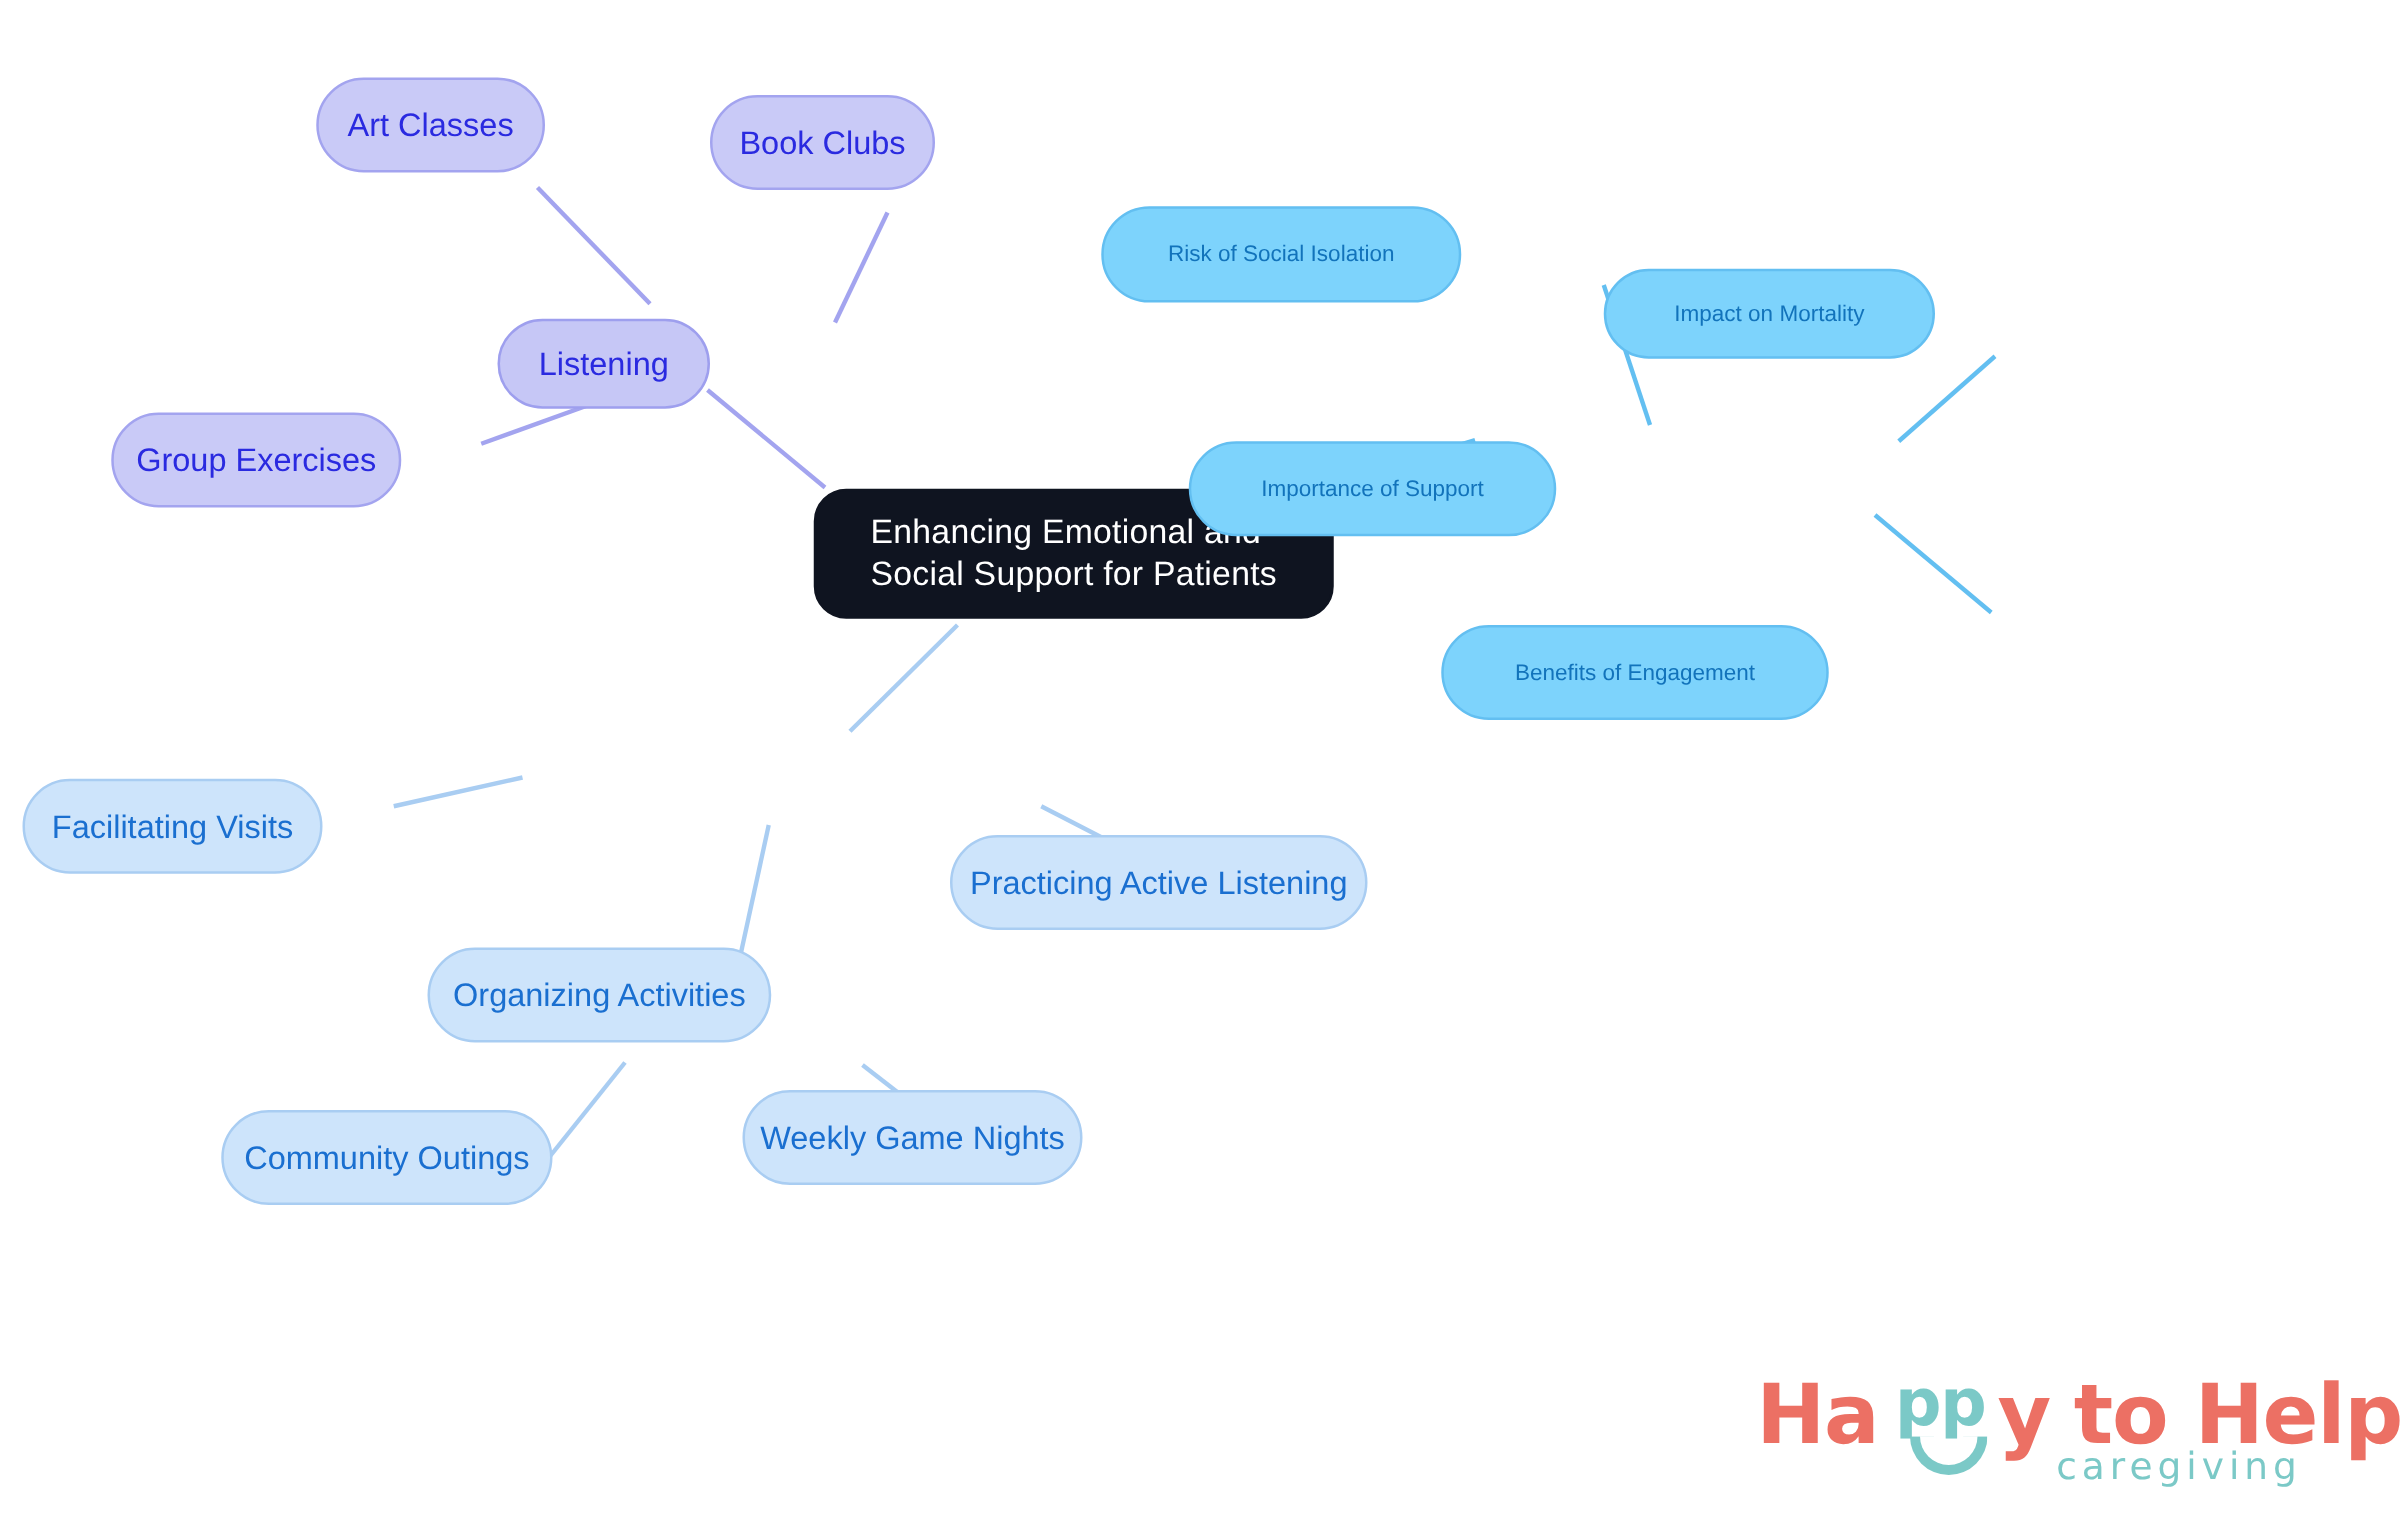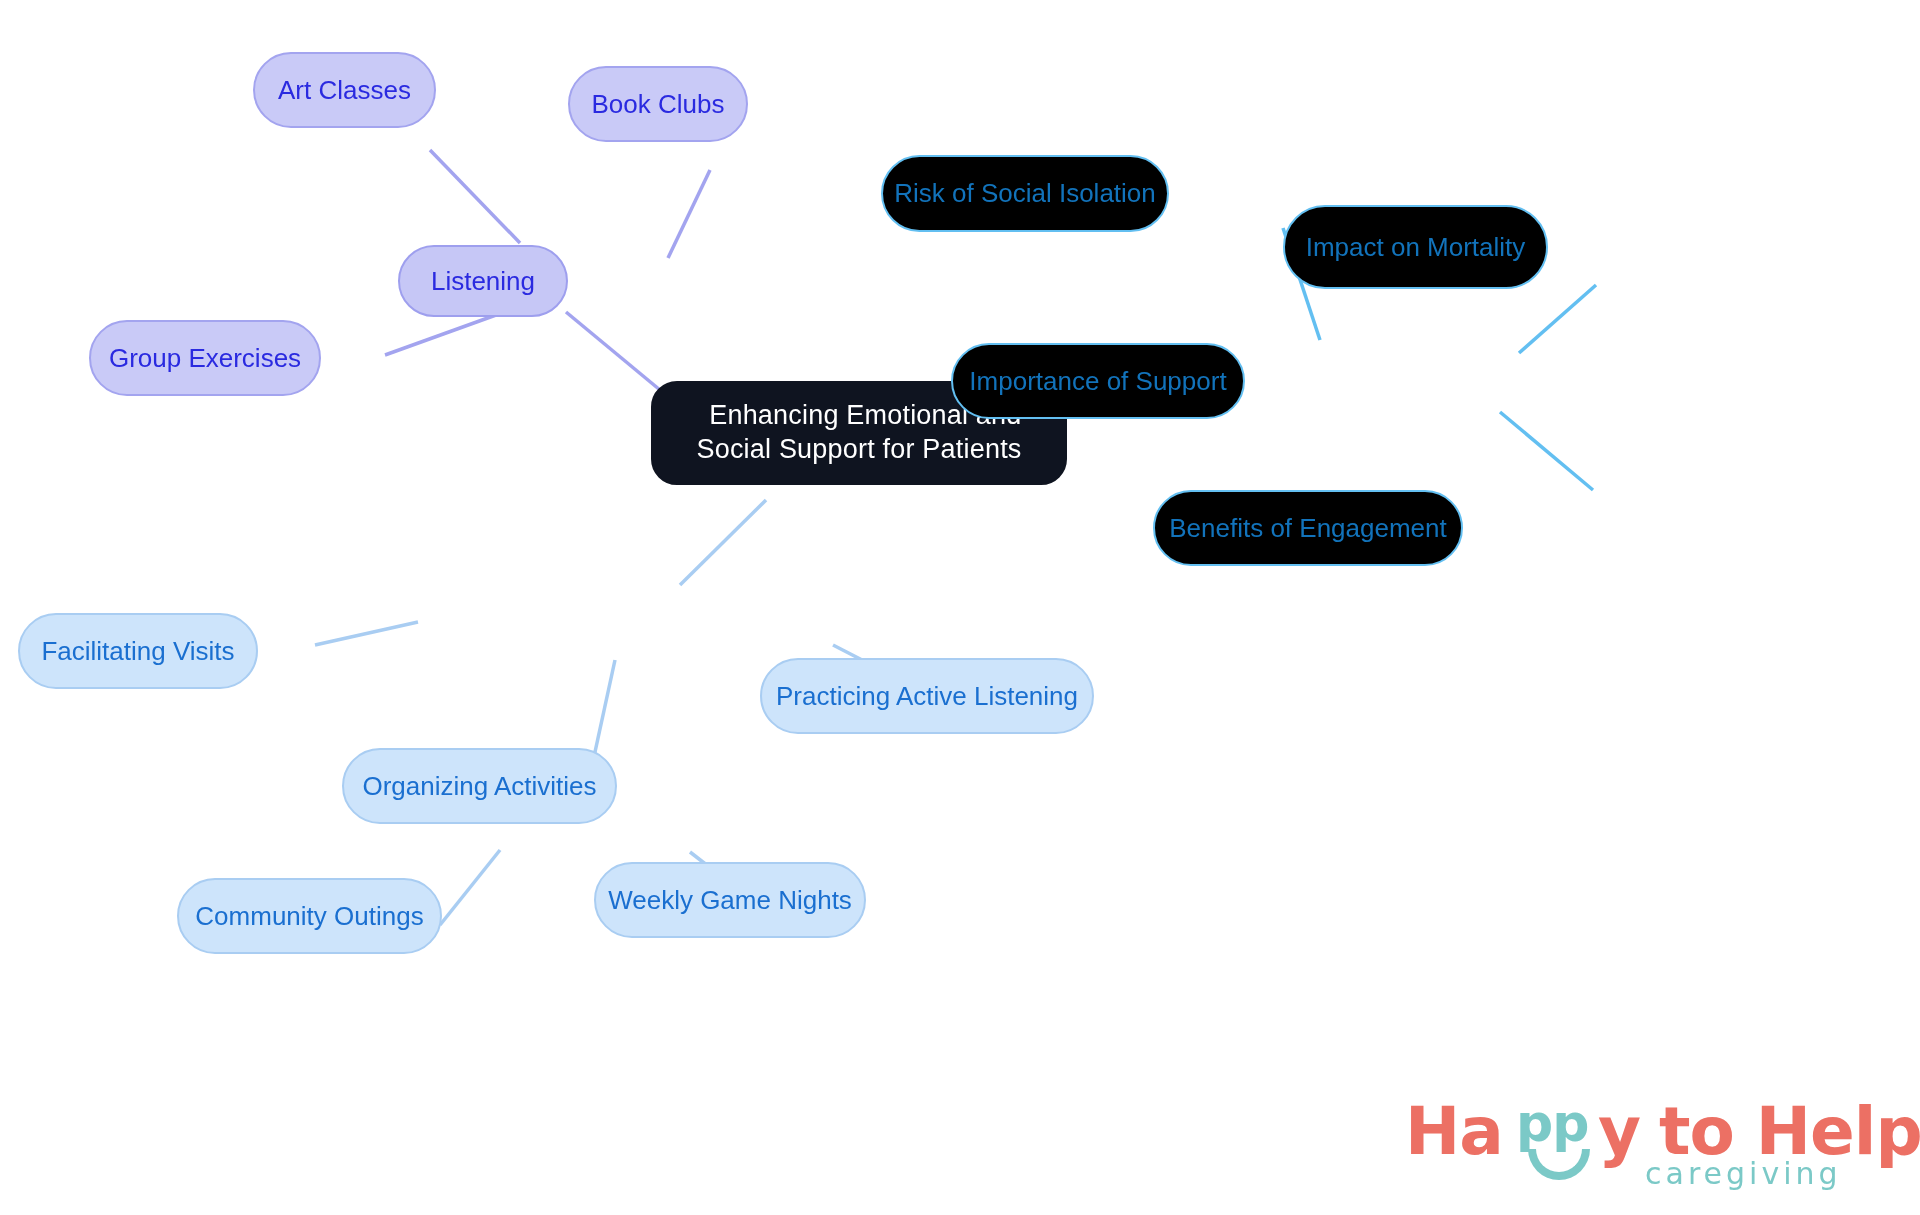--- a/index.html
+++ b/index.html
@@ -9,26 +9,27 @@
     font-family:"Liberation Sans","DejaVu Sans",sans-serif;
     overflow:hidden;
   }
   #canvas{position:relative;width:1920px;height:1215px;background:#ffffff;}
   #edges{position:absolute;left:0;top:0;width:1920px;height:1215px;}
 
   .node{
     position:absolute;
     box-sizing:border-box;
     display:flex;align-items:center;justify-content:center;
-    text-align:right;
+    text-align:left;
     border-radius:999px;
     border-style:solid;border-width:2px;
     white-space:pre-line;
     line-height:1.25;
     z-index:2;
+    margin-top:10px;
   }
 
   
   .n-root{
     background:#0f1420;border-color:#0f1420;color:#ffffff;
     border-radius:26px;
     font-size:27px;letter-spacing:.2px;
   }
 
   
@@ -36,22 +37,22 @@
     background:#c9caf7;border-color:#a3a4ef;color:#2a2ae0;
     font-size:26px;
   }
   .n-purple-hub{
     background:#c6c7f6;border-color:#9e9fee;color:#2a2ae0;
     font-size:26px;
   }
 
   
   .n-blue{
-    background:#000000;border-color:#63bff1;color:#1273bb;
-    font-size:26px;
+    background:#7dd3fc;border-color:#63bff1;color:#1273bb;
+    font-size:18px;
   }
 
   
   .n-softblue{
     background:#cde4fb;border-color:#a9cdf2;color:#1a6fd0;
     font-size:26px;
   }
 
   
   #logo{position:absolute;z-index:3;}
@@ -111,21 +112,21 @@
   <div class="node n-purple" style="left:253px;top:52px;width:183px;height:76px;">Art Classes</div>
 
   <div class="node n-purple" style="left:568px;top:66px;width:180px;height:76px;">Book Clubs</div>
 
   <div class="node n-purple" style="left:89px;top:320px;width:232px;height:76px;">Group Exercises</div>
 
   <div class="node n-blue" style="left:951px;top:343px;width:294px;height:76px;">Importance of Support</div>
 
   <div class="node n-blue" style="left:881px;top:155px;width:288px;height:77px;">Risk of Social Isolation</div>
 
-  <div class="node n-blue" style="left:1283px;top:205px;width:265px;height:84px;">Impact on Mortality</div>
+  <div class="node n-blue" style="left:1283px;top:205px;width:265px;height:72px;">Impact on Mortality</div>
 
   <div class="node n-blue" style="left:1153px;top:490px;width:310px;height:76px;">Benefits of Engagement</div>
 
 
   <div class="node n-softblue" style="left:18px;top:613px;width:240px;height:76px;">Facilitating Visits</div>
 
   <div class="node n-softblue" style="left:760px;top:658px;width:334px;height:76px;">Practicing Active Listening</div>
 
   <div class="node n-softblue" style="left:342px;top:748px;width:275px;height:76px;">Organizing Activities</div>
 

